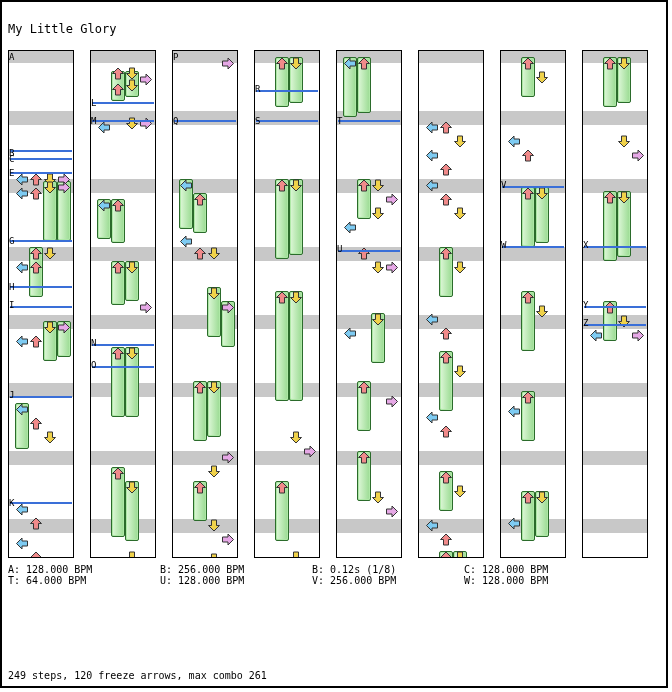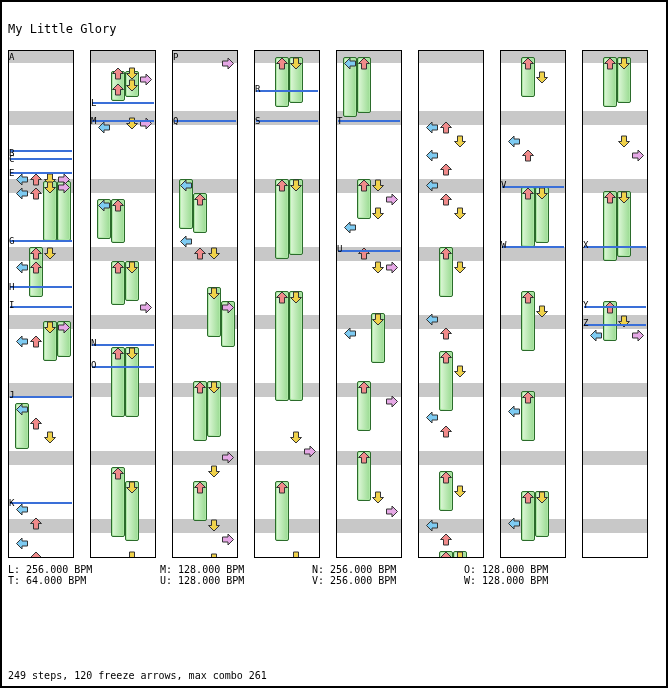--- a/index.html
+++ b/index.html
@@ -1108,24 +1108,24 @@
       <div class="lbl" style="left: 329px; top: 194px;">U</div>
       <div class="lbl" style="left: 493px; top: 130px;">V</div>
       <div class="lbl" style="left: 493px; top: 190px;">W</div>
       <div class="lbl" style="left: 575px; top: 190px;">X</div>
       <div class="lbl" style="left: 575px; top: 250px;">Y</div>
       <div class="lbl" style="left: 575px; top: 268px;">Z</div>
     </div>
 
   <div class="legend" id="legend">
       <div class="lrow">
-        <div class="lc">L: 256.000 BPM</div>
-        <div class="lc">M: 128.000 BPM</div>
-        <div class="lc">N: 256.000 BPM</div>
-        <div class="lc">O: 128.000 BPM</div>
+        <div class="lc">A: 128.000 BPM</div>
+        <div class="lc">B: 256.000 BPM</div>
+        <div class="lc">B: 0.12s (1/8)</div>
+        <div class="lc">C: 128.000 BPM</div>
       </div>
       <div class="lrow">
         <div class="lc">T: 64.000 BPM</div>
         <div class="lc">U: 128.000 BPM</div>
         <div class="lc">V: 256.000 BPM</div>
         <div class="lc">W: 128.000 BPM</div>
       </div>
     </div>
 
   <div class="footer">249 steps, 120 freeze arrows, max combo 261</div>

